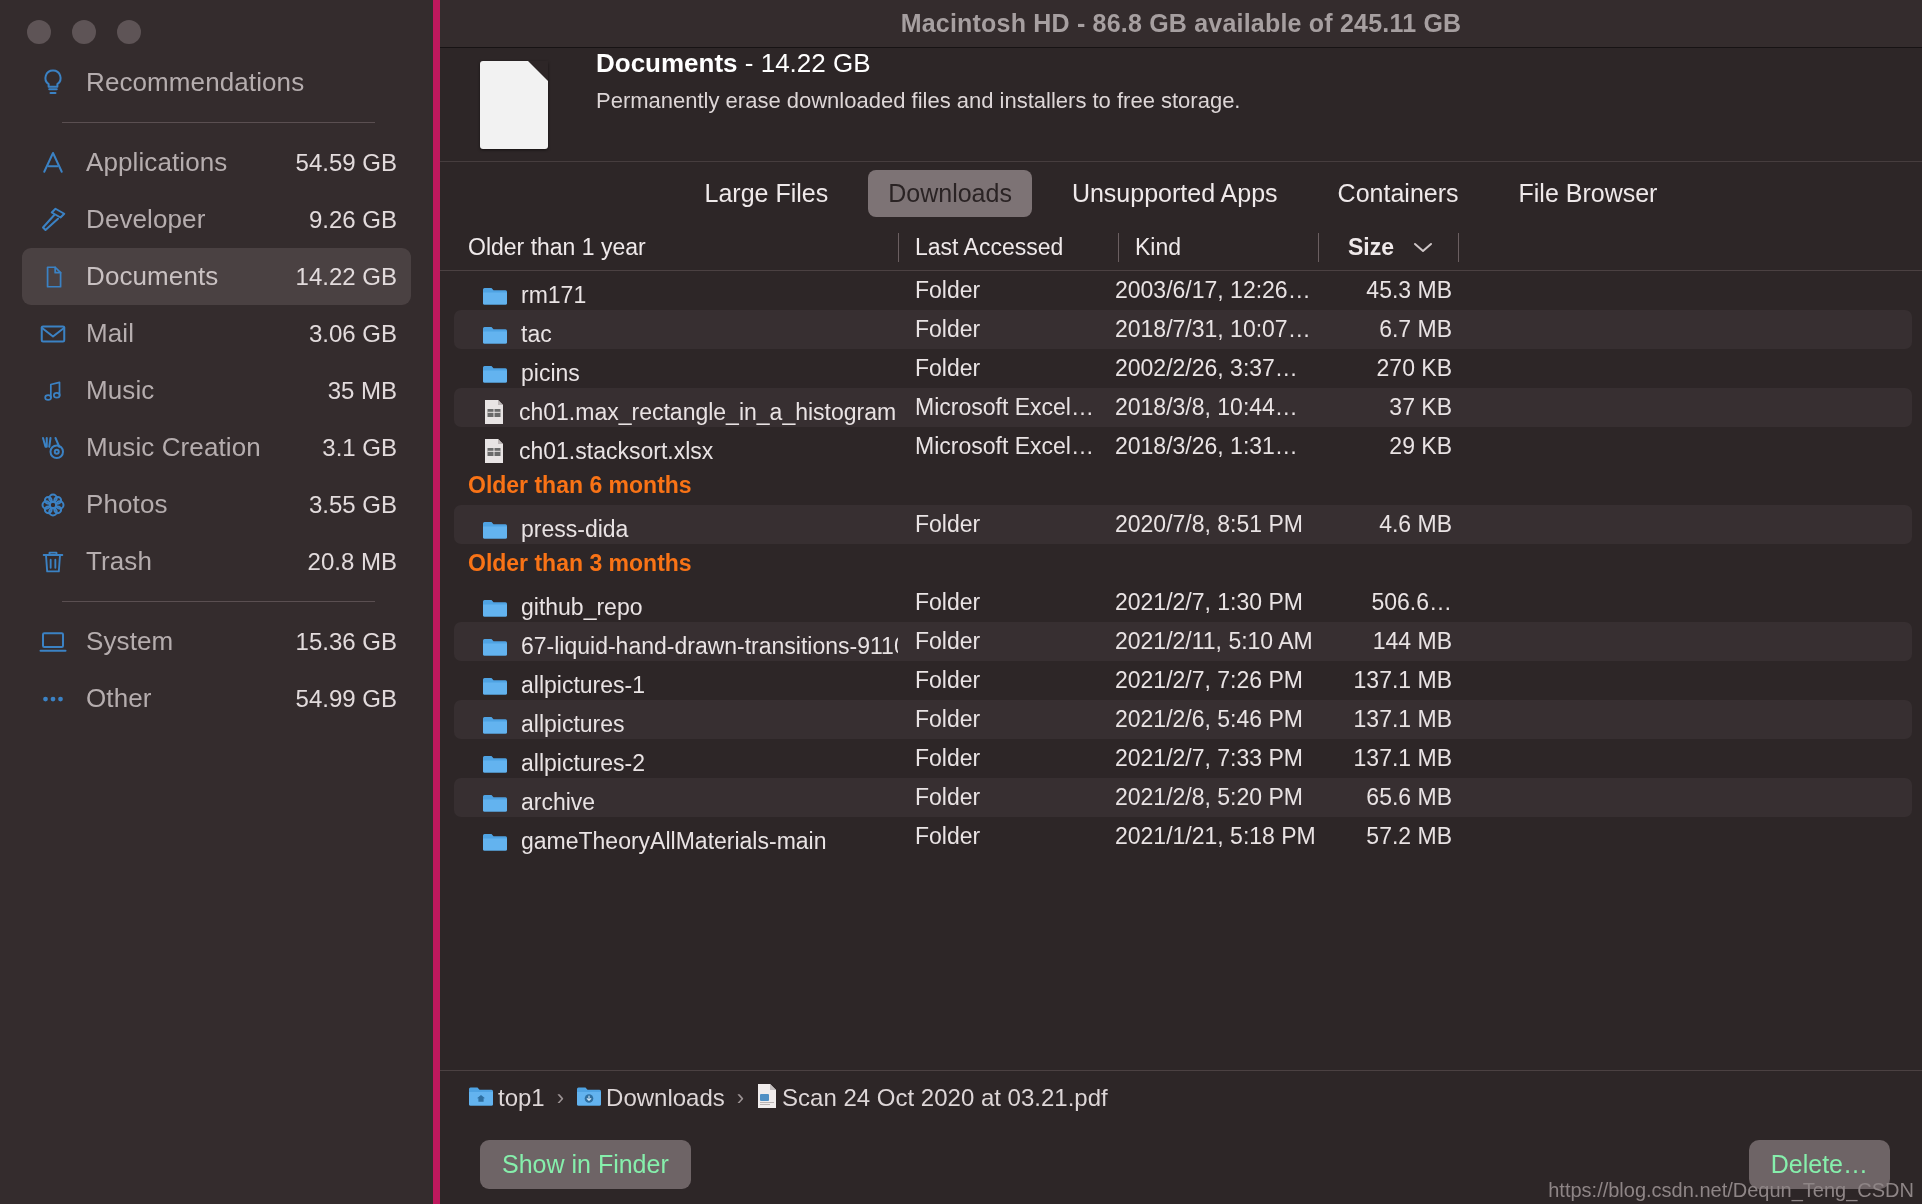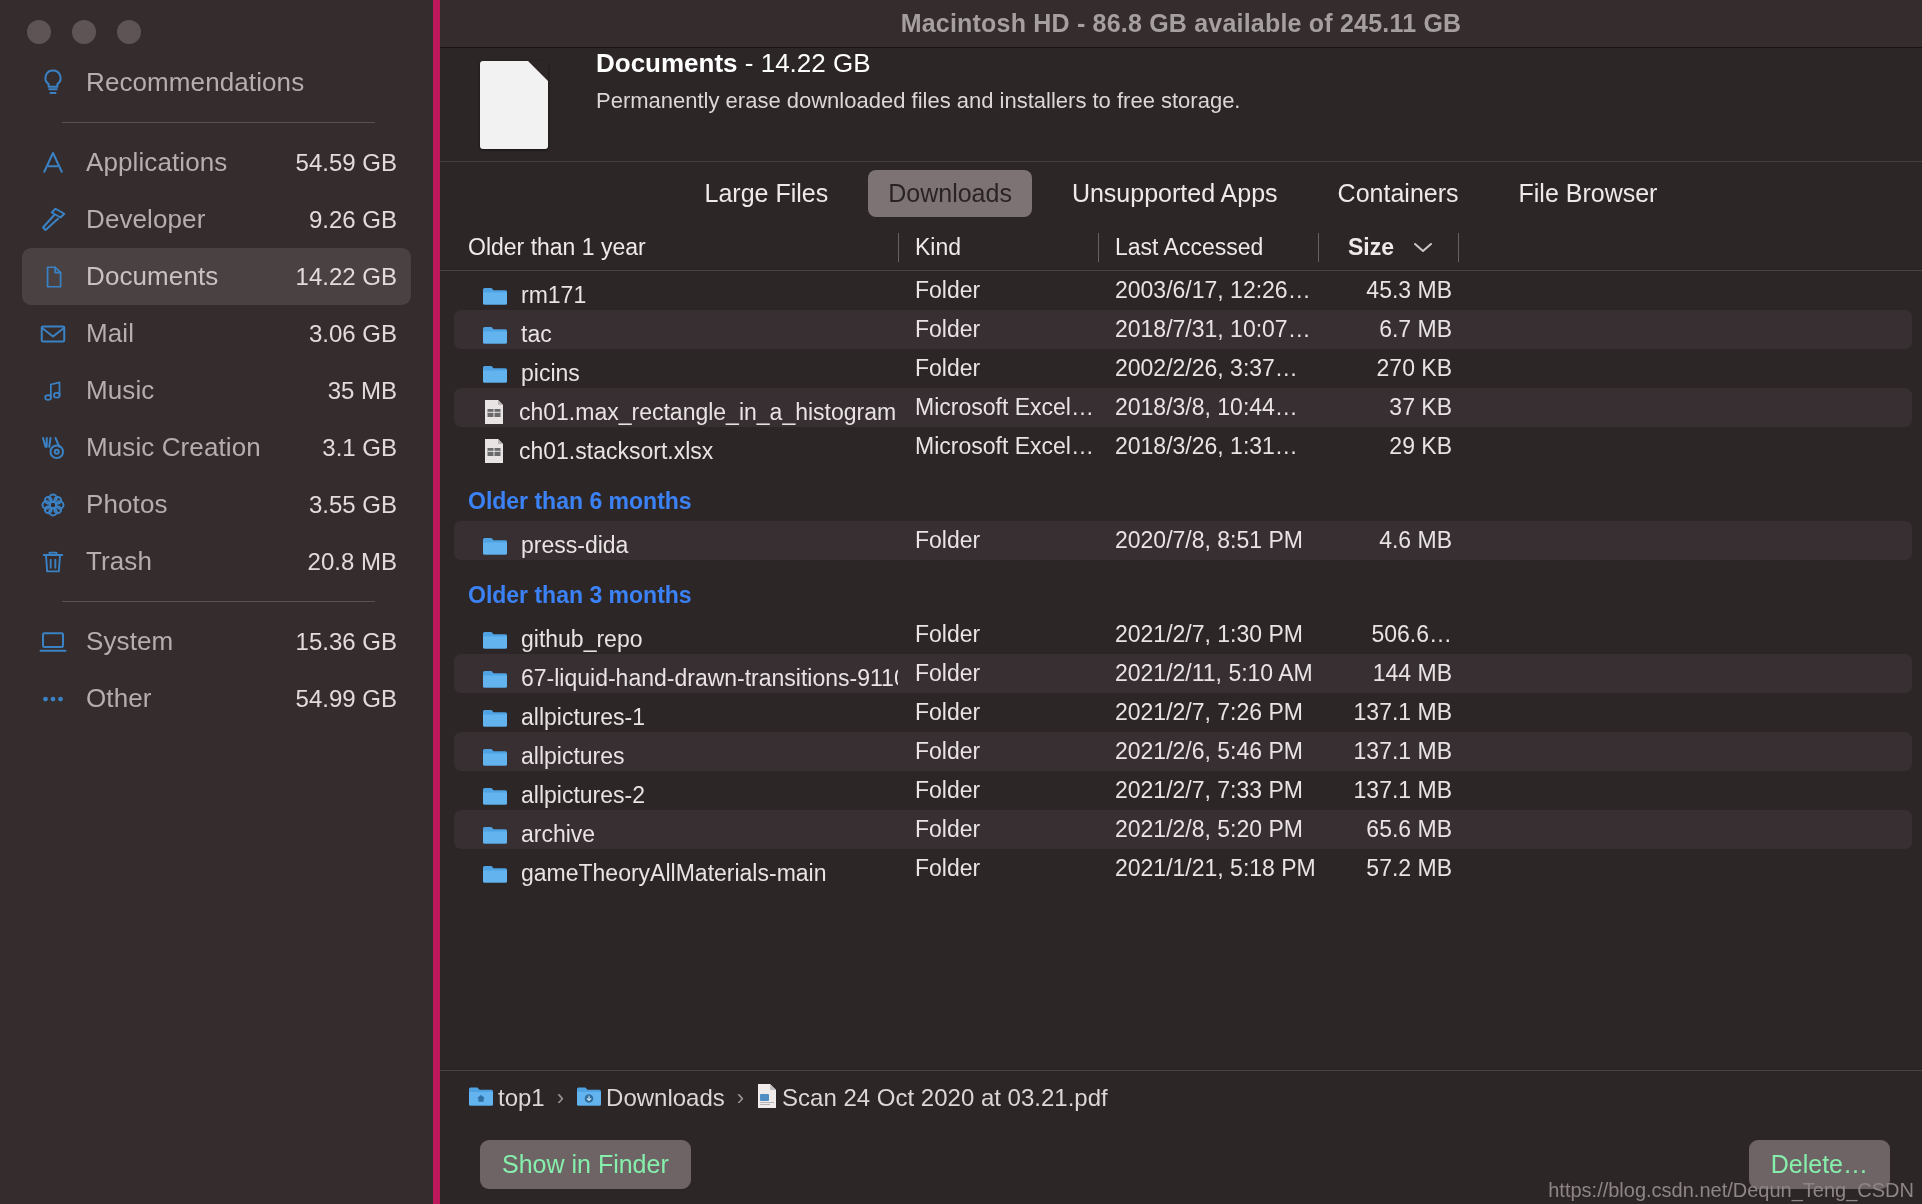--- a/index.html
+++ b/index.html
@@ -139,24 +139,23 @@
   }
   .ch-name  { width: 430px; padding-left: 0; }
   .ch-kind  { width: 200px; padding-left: 17px; }
   .ch-acc   { width: 220px; padding-left: 17px; }
   .ch-size  { width: 140px; padding-left: 30px; font-weight: bold; display:flex; align-items:center; gap:18px; }
   .ch-end   { width: 12px; }
 
   #rows { flex: 1 1 auto; overflow: hidden; }
 
   .group {
-    font-size: 23px; font-weight: bold; color: #3b82f6;
+    font-size: 23px; font-weight: bold; color: #f97316;
     height: 39px; display: flex; align-items: center;
     padding-left: 28px;
-    margin-top: 16px;
   }
   .row {
     height: 39px;
     display: flex; align-items: center;
     padding-left: 28px;
     margin: 0 10px 0 14px;
     border-radius: 7px;
   }
   .row.alt { background: #372f31; }
   .cell { font-size: 23px; color: #e9e3e4; white-space: nowrap; overflow: hidden; }
@@ -191,21 +190,21 @@
   .btn {
     background: #6e6466;
     color: #86efac;
     font-size: 25px;
     border: none;
     border-radius: 9px;
     padding: 10px 22px;
     font-family: "Liberation Sans", sans-serif;
     text-align: center;
   }
-  #delete-btn { margin-left: auto; }
+  #delete-btn { margin-left: auto; border-radius: 10px; }
   #watermark {
     position: absolute;
     right: 8px; bottom: 2px;
     font-size: 20px; color: #8e8586;
     font-family: "Liberation Sans", sans-serif;
   }
 </style>
 </head>
 <body>
 
@@ -365,27 +364,27 @@
         <div class="tab active">Downloads</div>
         <div class="tab">Unsupported Apps</div>
         <div class="tab">Containers</div>
         <div class="tab">File Browser</div>
       </nav>
 
     <div id="colhead">
       <div class="ch ch-name">
         <span>Older than 1 year</span>
       </div>
+      <div class="ch ch-acc">
+        <span class="sep"></span>
+        <span>Last Accessed</span>
+      </div>
       <div class="ch ch-kind">
         <span class="sep"></span>
         <span>Kind</span>
-      </div>
-      <div class="ch ch-acc">
-        <span class="sep"></span>
-        <span>Last Accessed</span>
       </div>
       <div class="ch ch-size">
         <span class="sep"></span>
         <span>Size</span>
         <svg width="22" height="14" viewBox="0 0 22 14">
           <path d="M3 4 L11 11 L19 4" stroke="#cfc7c8" stroke-width="2" fill="none" stroke-linecap="round" stroke-linejoin="round"></path>
         </svg>
       </div>
       <div class="ch ch-end">
         <span class="sep"></span>

